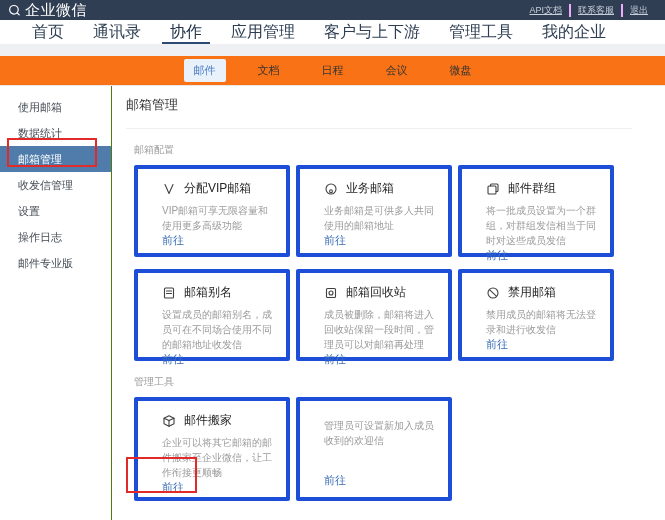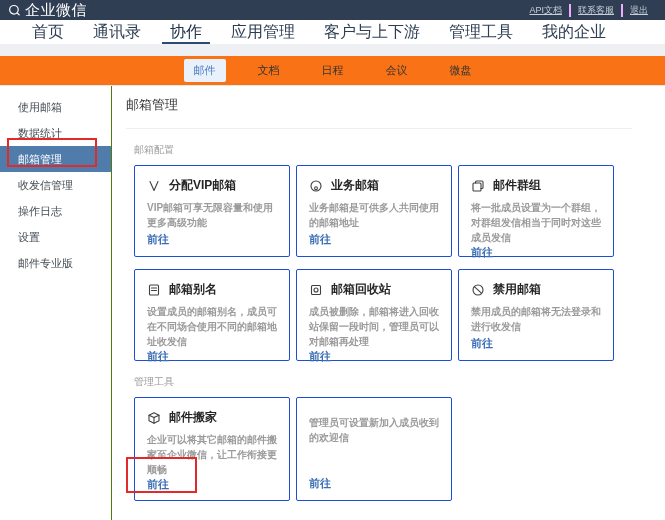--- a/index.html
+++ b/index.html
@@ -31,21 +31,21 @@
   
   .main { display: flex; height: 434px; }
   .sidebar { width: 112px; border-right: 1px solid #4d7c0f; padding-top: 8px; flex: none; }
   .side-item { height: 26px; line-height: 26px; padding-left: 18px; font-size: 11px; color: #454c55; cursor: pointer; }
   .side-item.active { background: #4f7cab; color: #ffffff; }
 
   .content { flex: 1; padding: 8px 0 0 14px; }
   .page-title { font-size: 13px; color: #333; padding: 2px 0 14px 0; border-bottom: 1px solid #efefef; width: 506px; }
   .section-label { font-size: 10px; color: #9a9a9a; margin: 14px 0 8px 8px; }
   .card-grid { display: grid; grid-template-columns: repeat(3, 156px); column-gap: 6px; row-gap: 12px; margin-left: 8px; }
-  .card { border: 1px solid #1d4ed8; border-radius: 2px; background: #fff; height: 92px; padding: 11px 12px 9px 12px; display: flex; flex-direction: column; font-weight: bold; }
+  .card { border: 4px solid #1d4ed8; border-radius: 2px; background: #fff; height: 92px; padding: 11px 12px 9px 24px; display: flex; flex-direction: column; }
   .card.tall { height: 104px; }
   .card-head { display: flex; align-items: center; gap: 8px; }
   .card-head svg { display: block; flex: none; }
   .card-title { font-size: 12px; color: #262626; }
   .card-desc { font-size: 10px; color: #9b9b9b; line-height: 1.5; margin-top: 6px; }
   .card-link { font-size: 11px; color: #3a6eb5; margin-top: auto; cursor: pointer; }
 
   
   .annotation { position: absolute; border: 2px solid #e12b2b; pointer-events: none; }
   .annotation-1 { left: 7px; top: 138px; width: 90px; height: 29px; }
@@ -95,22 +95,22 @@
     <div class="subtab">微盘</div>
   </div>
 
   <div class="main">
 
     <div class="sidebar">
       <div class="side-item">使用邮箱</div>
       <div class="side-item">数据统计</div>
       <div class="side-item active">邮箱管理</div>
       <div class="side-item">收发信管理</div>
+      <div class="side-item">设置</div>
       <div class="side-item">操作日志</div>
-      <div class="side-item">设置</div>
       <div class="side-item">邮件专业版</div>
     </div>
 
     <div class="content">
       <div class="page-title">邮箱管理</div>
 
       <div class="section-label">邮箱配置</div>
       <div class="card-grid">
 
         <div class="card">

